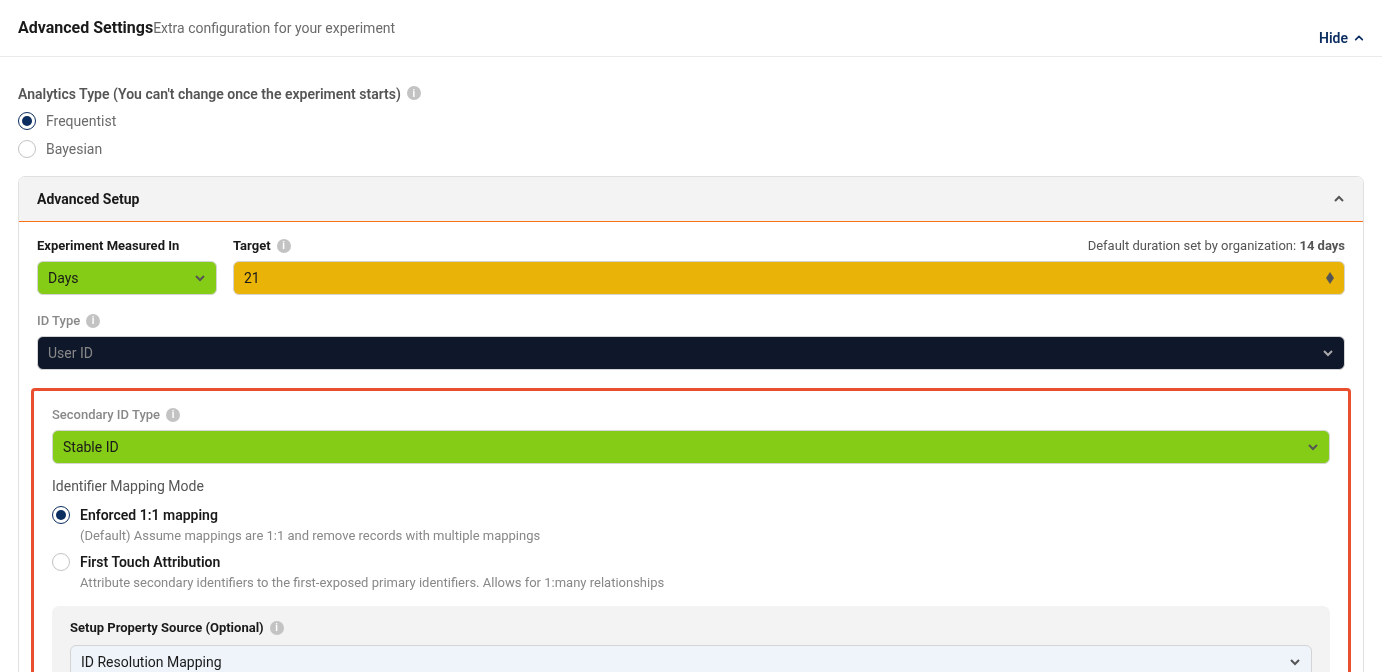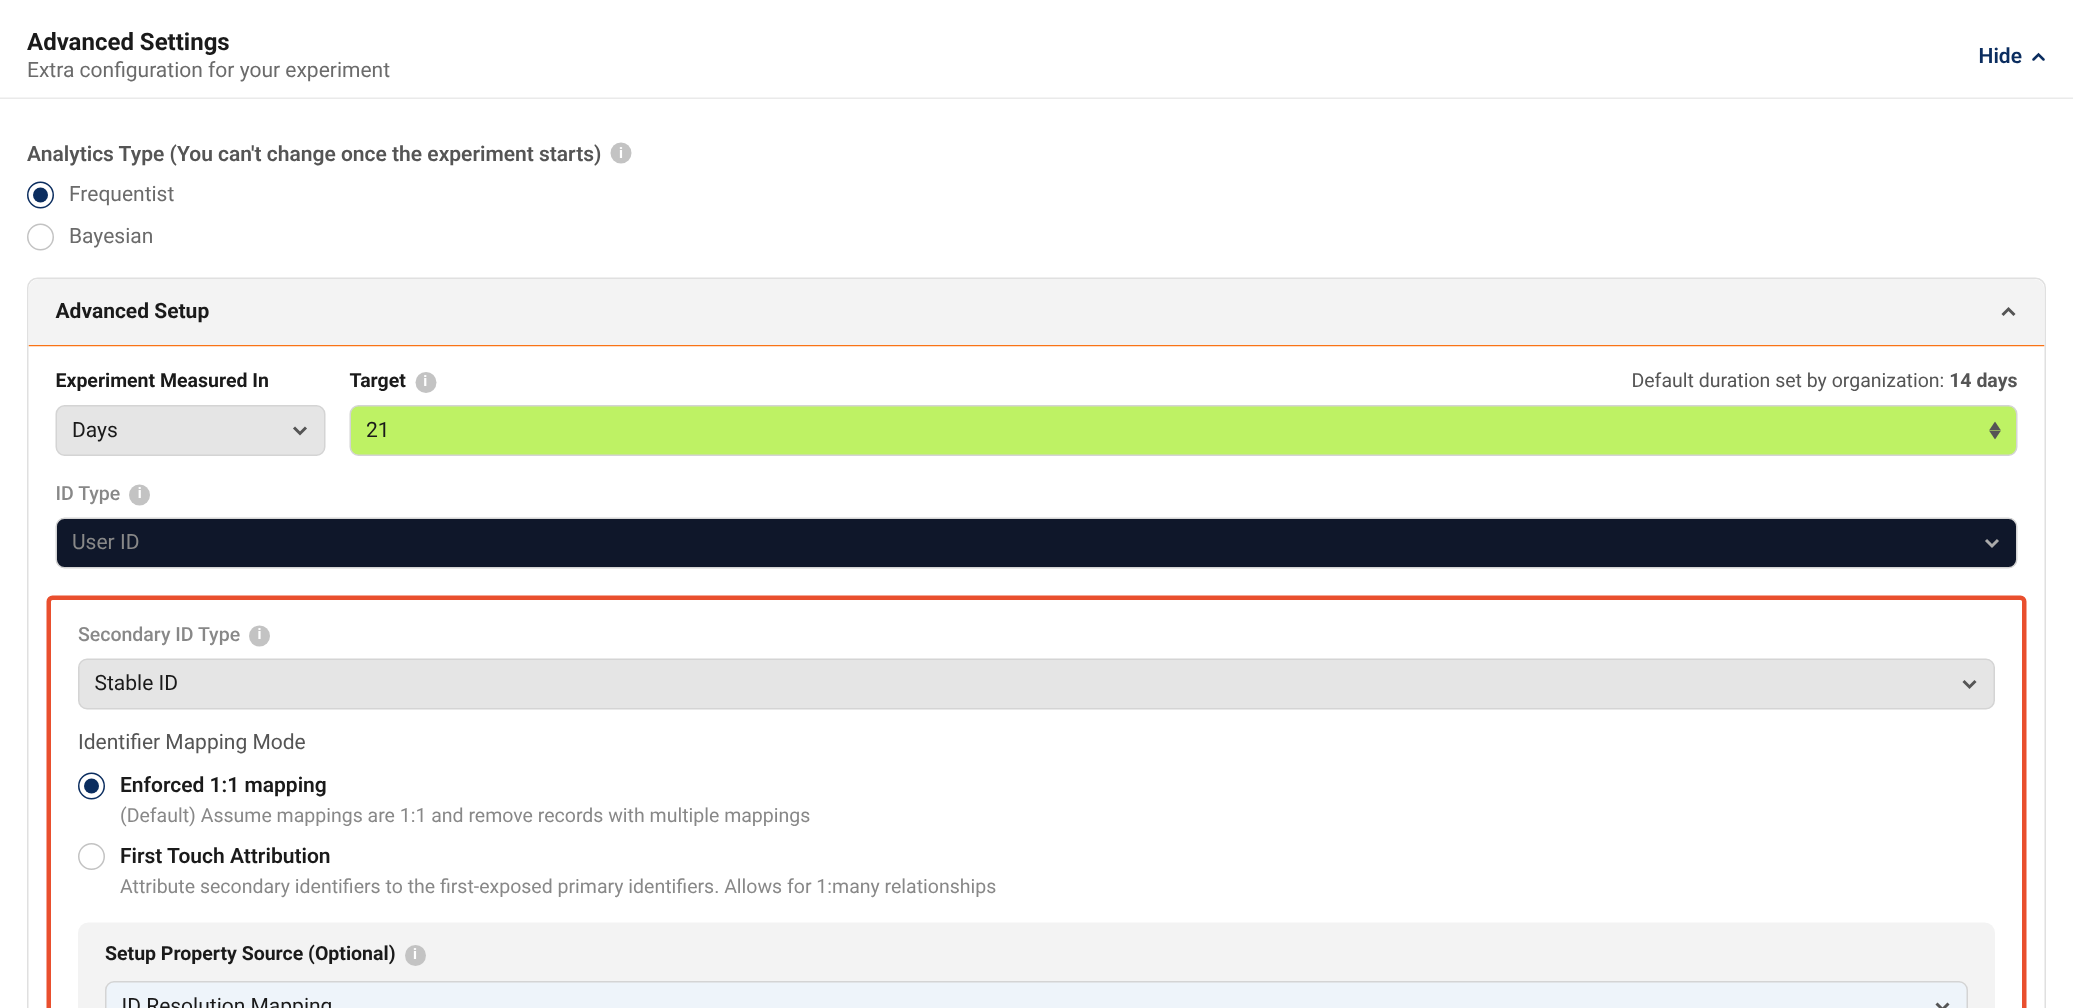--- a/index.html
+++ b/index.html
@@ -19,21 +19,20 @@
 }
 .header-row {
   display: flex;
   justify-content: space-between;
   align-items: flex-start;
   padding: 18px 18px 10px 18px;
   border-bottom: 1px solid #eaeaea;
 }
 .header-left {
   display: flex;
-  flex-direction: column;
 }
 .header-title {
   font-size: 16px;
   font-weight: 700;
   color: #1a1a1a;
 }
 .header-subtitle {
   font-size: 14px;
   color: #6b6b6b;
   margin-top: 2px;
@@ -183,41 +182,41 @@
 .default-duration .bold {
   font-weight: 700;
 }
 .select-box {
   border: 1px solid #d4d4d4;
   border-radius: 6px;
   padding: 8px 10px;
   display: flex;
   align-items: center;
   justify-content: space-between;
-  background: #e5e5e5;
+  background: #84cc16;
   cursor: pointer;
   font-size: 14px;
   gap: 10px;
 }
 .select-box.readonly {
   background: #0f172a;
   color: #888;
   cursor: default;
 }
 .select-box.measured {
   width: 180px;
 }
 .number-input {
   border: 1px solid #d4d4d4;
   border-radius: 6px;
   padding: 8px 10px;
   display: flex;
   align-items: center;
   justify-content: space-between;
-  background: #bef264;
+  background: #eab308;
   font-size: 14px;
   width: 100%;
 }
 .stepper-arrows {
   display: flex;
   flex-direction: column;
   gap: 0;
   line-height: 6px;
 }
 .stepper-arrows svg {

